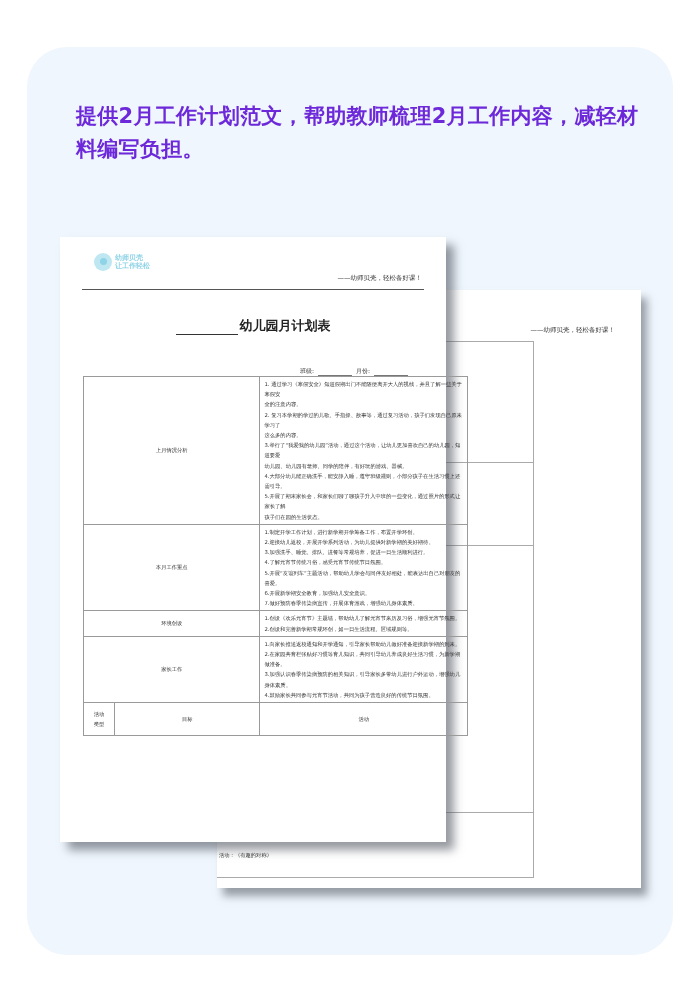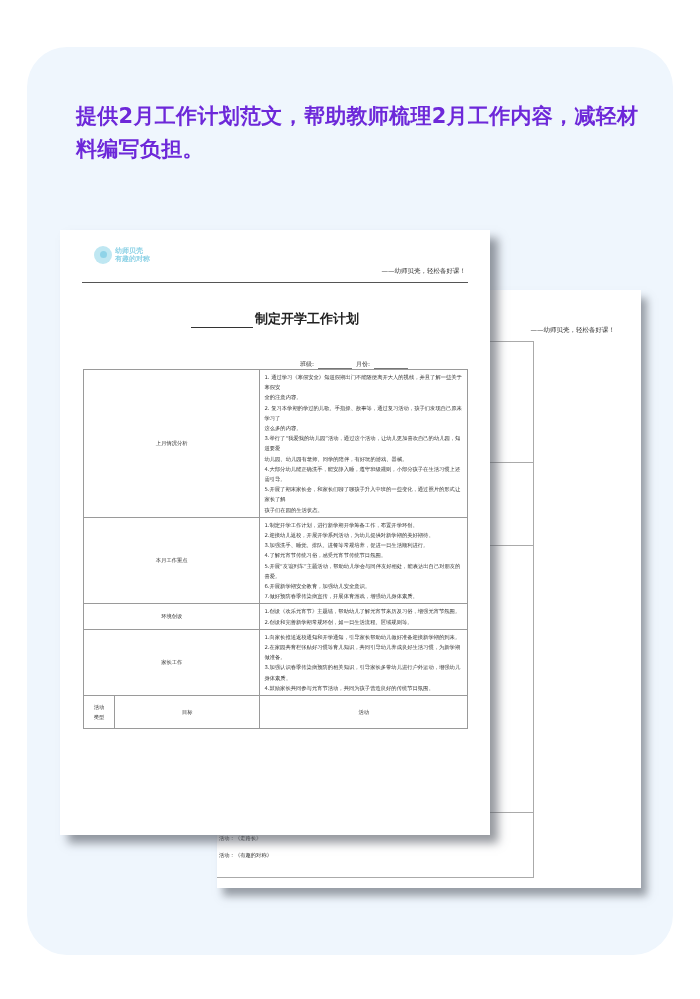--- a/index.html
+++ b/index.html
@@ -5,21 +5,21 @@
   html, body { margin:0; padding:0; }
   body { width:700px; height:999px; background:#ffffff; position:relative; overflow:hidden;
          font-family:"DejaVu Sans", sans-serif; }
   .card { position:absolute; left:27px; top:47px; width:646px; height:908px; background:#eff6fd;
           border-radius:40px; }
   .headline { position:absolute; left:68px; top:100px; width:570px; font-size:21px; line-height:33px;
               color:#6d28d9; font-weight:bold; letter-spacing:0.3px;margin-left:8px; }
   .page { position:absolute; background:#ffffff; }
   .page.back { left:217px; top:290px; width:424px; height:598px;
                box-shadow: 6px 8px 8px rgba(80,85,95,0.55); }
-  .page.front { left:60px; top:230px; width:430px; height:605px;
+  .page.front { left:60px; top:237px; width:386px; height:605px;
                 box-shadow: 8px 8px 9px rgba(80,85,95,0.6); }
   .logo { position:absolute; left:34px; top:16px; display:flex; align-items:center; gap:3px; }
   .logo-mark { width:18px; height:18px; border-radius:50%; background:#bfe7f2; position:relative; }
   .logo-mark::after { content:""; position:absolute; left:6px; top:5px; width:7px; height:7px;
                       border-radius:50%; background:#8fd3e8; }
   .logo-text { display:flex; flex-direction:column; font-size:7px; line-height:8px; color:#8dd2e6; font-weight:bold; }
   .slogan { position:absolute; font-size:6.5px; color:#333;margin-left:16px; }
   .front .slogan { right:24px; top:37px; }
   .rule { position:absolute; height:1px; background:#555; }
   .front .rule { left:22px; right:22px; top:52px; }
@@ -68,27 +68,27 @@
     <div class="line" style="top:494px">活动：《走路长》</div>
     <div class="line" style="top:511px">活动：《有趣的对称》</div>
   </div>
 </div>
 
 <div class="page front">
   <div class="logo">
     <span class="logo-mark"></span>
     <span class="logo-text">
       <span>幼师贝壳</span>
-      <span>有趣的对称</span>
+      <span>让工作轻松</span>
     </span>
   </div>
   <div class="slogan">——幼师贝壳，轻松备好课！</div>
   <div class="rule"></div>
   <div class="title">
-    <span class="blank"></span><span>制定开学工作计划</span>
+    <span class="blank"></span><span>幼儿园月计划表</span>
   </div>
   <div class="meta">
     <span>班级:</span>
     <span class="blank"></span>
     <span>月份:</span>
     <span class="blank"></span>
   </div>
 
   <table class="plan">
     <tbody>

